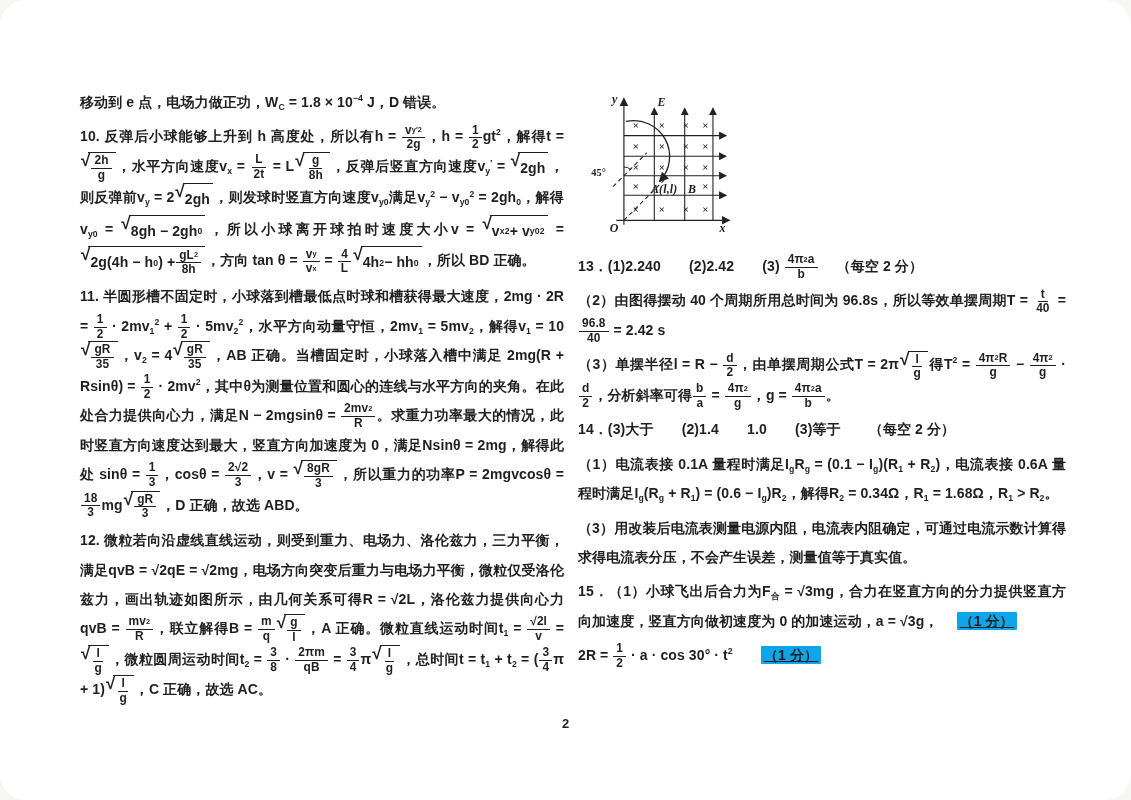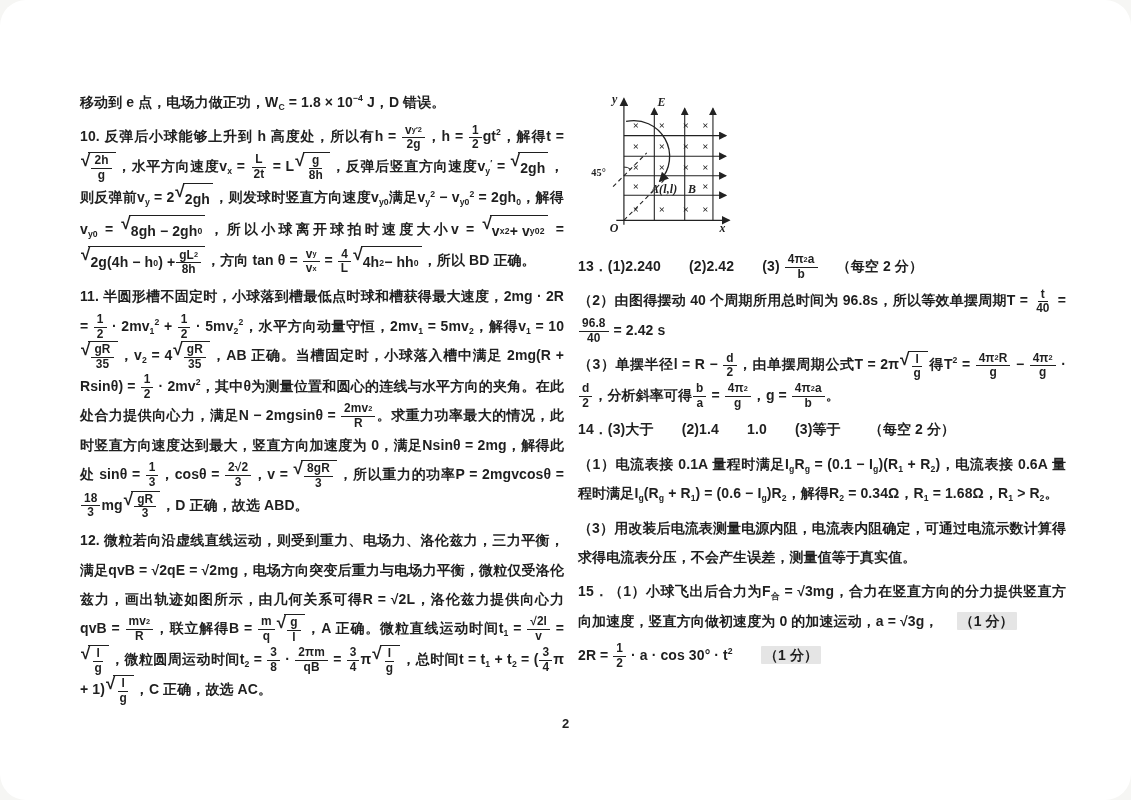--- a/index.html
+++ b/index.html
@@ -22,21 +22,21 @@
   .frac{display:inline-flex;flex-direction:column;align-items:center;
         vertical-align:middle;line-height:1.15;font-size:0.85em;padding:0 1px;}
   .frac .fnum{border-bottom:1.3px solid currentColor;padding:0 3px;display:inline-flex;align-items:center;}
   .frac .fden{padding:0 3px;display:inline-flex;align-items:center;}
   .sqrt{display:inline-flex;align-items:center;vertical-align:middle;margin:0 1px;white-space:nowrap;}
   .sqrt .tick{font-size:1.22em;line-height:1;align-self:flex-start;margin-right:-2px;font-weight:600;}
   .sqrt .rad{border-top:1.3px solid currentColor;padding:1px 3px 0 2px;display:inline-flex;align-items:center;justify-content:flex-end;}
   sub,sup{font-size:0.62em;line-height:0;}
   sub{vertical-align:-0.35em;}
   sup{vertical-align:0.65em;}
-  .score{background:#e5e5e5;padding:1px 3px;border-radius:1px;}
+  .score{background:#0ea5e9;padding:1px 3px;border-radius:1px;text-decoration:underline;}
   
   .figure-box{margin:2px 0 10px 6px;width:160px;}
   .figure-box svg{display:block;}
   .fig-label{font-family:"Liberation Serif", serif;font-style:italic;font-size:11px;fill:#1f1f1f;}
   .fig-label-sm{font-family:"Liberation Serif", serif;font-size:9.5px;fill:#1f1f1f;}
   .page-number{
     position:absolute;left:0;right:0;top:716px;text-align:center;
     font-size:13px;font-weight:600;color:#222;
   }
 </style>

